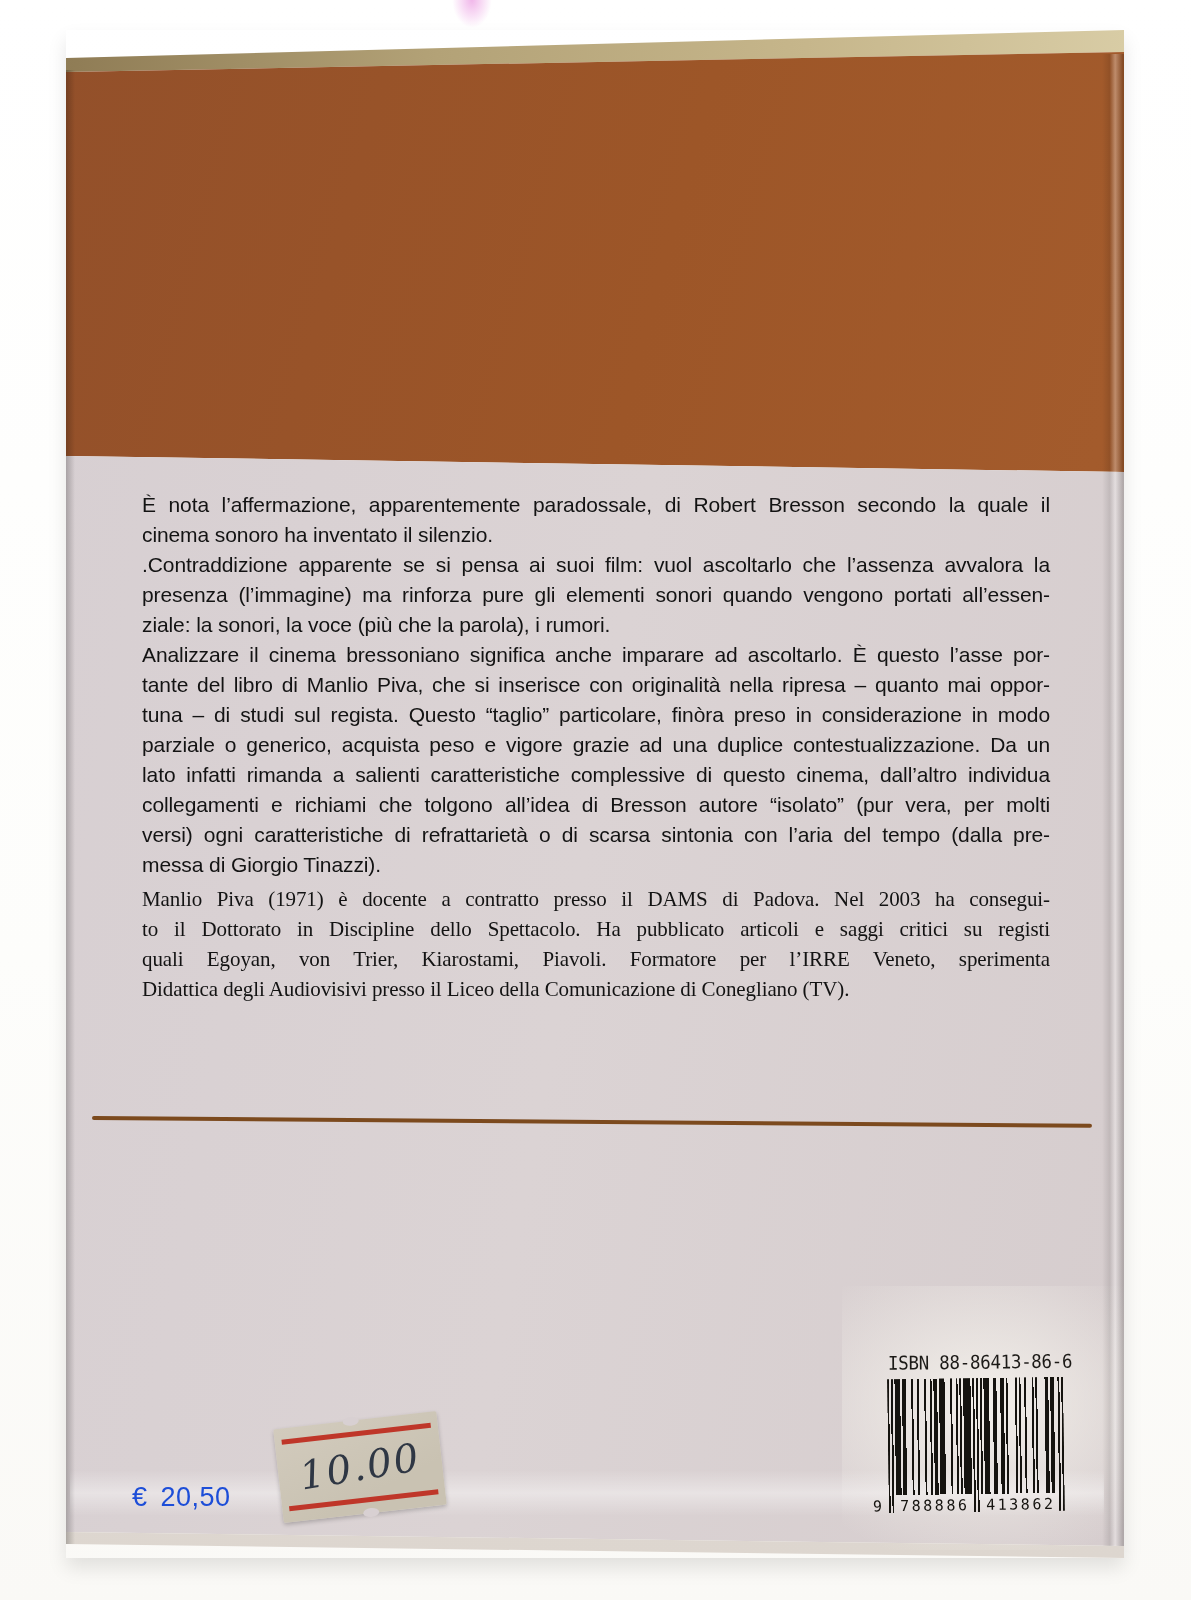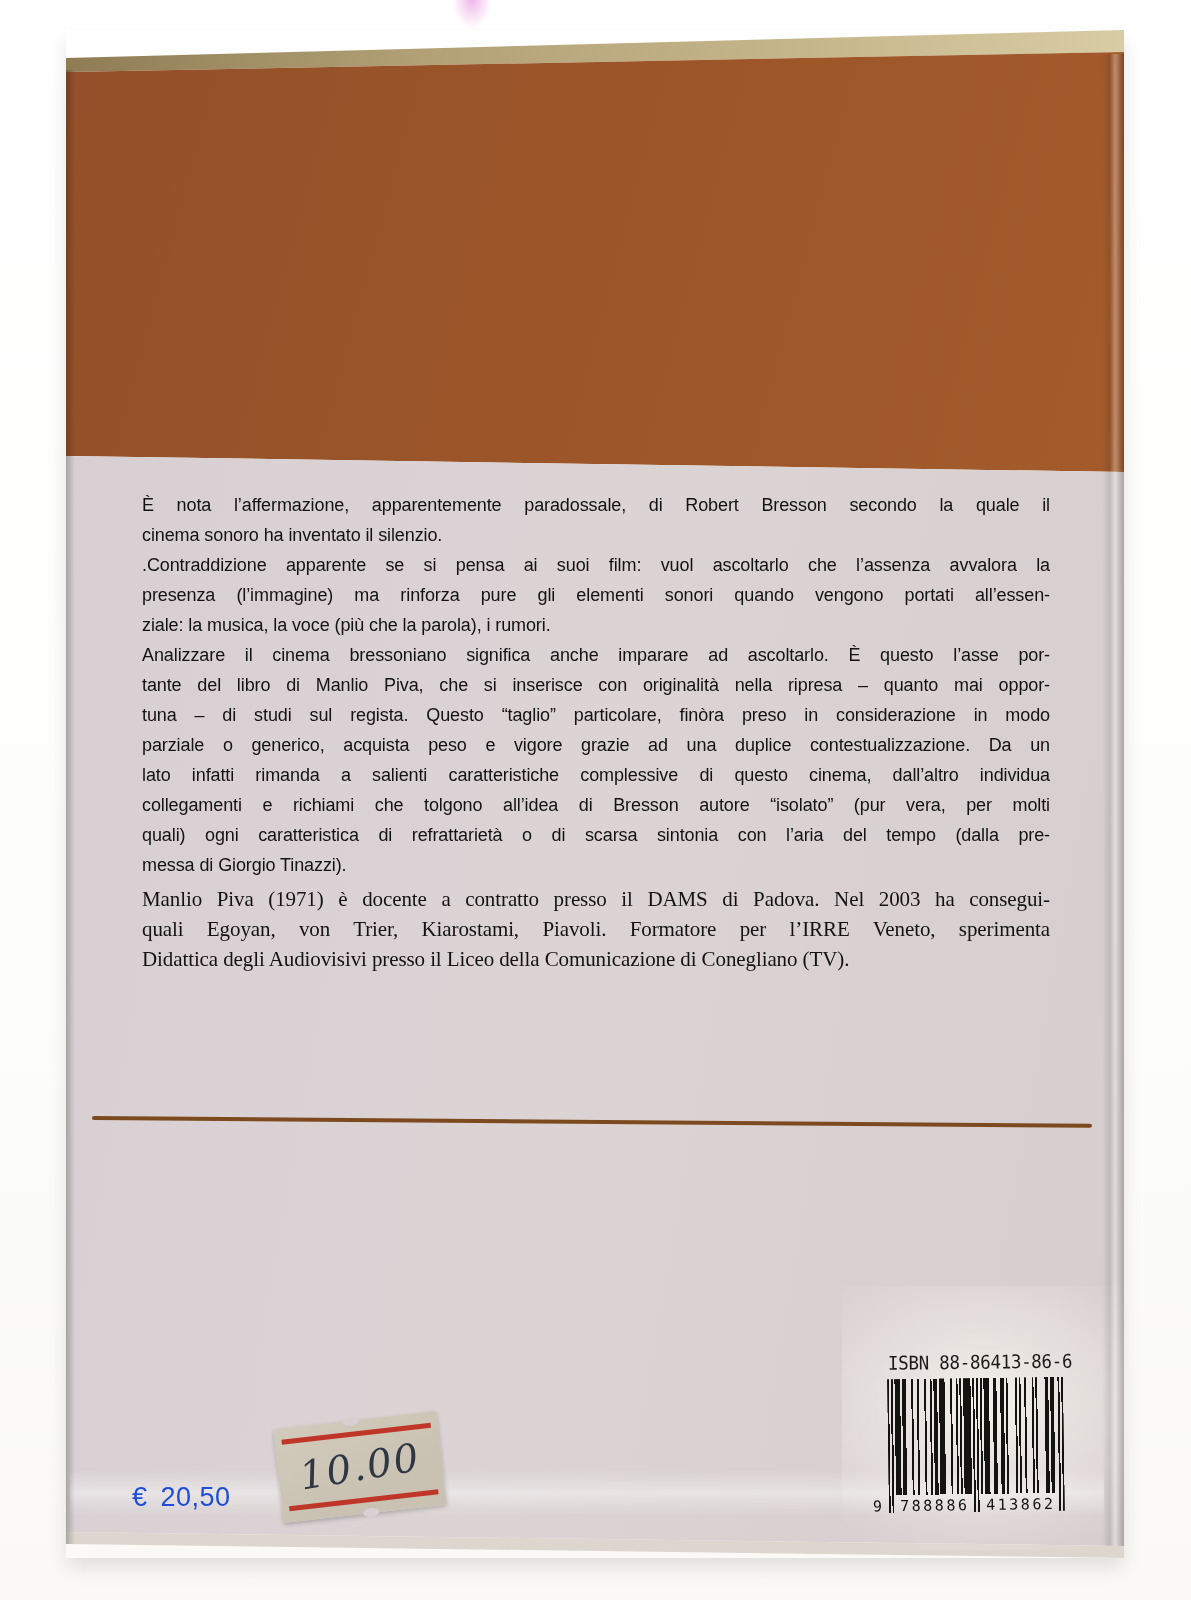--- a/index.html
+++ b/index.html
@@ -27,21 +27,21 @@
     background:linear-gradient(90deg,rgba(0,0,0,.22),rgba(0,0,0,0));}
   .edge-right{position:absolute;right:0;top:24px;bottom:12px;width:22px;
     background:linear-gradient(90deg,rgba(0,0,0,0) 0%,rgba(0,0,0,.10) 35%,rgba(255,255,255,.30) 60%,rgba(0,0,0,.18) 95%);}
   .sheen{position:absolute;left:4px;right:20px;top:1440px;height:46px;
     background:linear-gradient(180deg,rgba(255,255,255,0),rgba(255,255,255,.40) 50%,rgba(255,255,255,0));}
   .barcode-patch{position:absolute;left:776px;top:1256px;width:282px;height:264px;
     background:radial-gradient(ellipse 75% 62% at 50% 45%,rgba(244,241,235,.95),rgba(244,241,235,0));}
 
   
   .blurb{position:absolute;left:76px;top:460px;width:908px;
-    font-size:18px;line-height:30px;letter-spacing:-0.1px;}
+    font-size:21px;line-height:30px;letter-spacing:-0.1px;}
   .bio{position:absolute;left:76px;top:854px;width:908px;
     font-size:21px;line-height:30px;letter-spacing:-0.1px;font-family:Liberation Serif, serif;}
   .jline{display:block;white-space:nowrap;text-align:justify;text-align-last:justify;}
   .jline.end{text-align-last:left;}
 
   .rule{position:absolute;left:26px;top:1086px;width:1000px;height:4px;background:#7c4a1e;
     transform:rotate(0.45deg);transform-origin:left center;border-radius:2px;}
 
   .copertina{position:absolute;left:76px;top:1240px;font-size:21.5px;line-height:30px;}
   .copertina .title{font-style:italic;}
@@ -86,32 +86,33 @@
   <div class="barcode-patch"></div>
   <div class="sheen"></div>
   <div class="edge-left"></div>
   <div class="edge-right"></div>
 
   <div class="blurb">
       <div class="jline">È nota l’affermazione, apparentemente paradossale, di Robert Bresson secondo la quale il</div>
       <div class="jline end">cinema sonoro ha inventato il silenzio.</div>
       <div class="jline">.Contraddizione apparente se si pensa ai suoi film: vuol ascoltarlo che l’assenza avvalora la</div>
       <div class="jline">presenza (l’immagine) ma rinforza pure gli elementi sonori quando vengono portati all’essen-</div>
-      <div class="jline end">ziale: la musica, la voce (più che la parola), i rumori.</div>
+      <div class="jline end">ziale: la sonori, la voce (più che la parola), i rumori.</div>
       <div class="jline">Analizzare il cinema bressoniano significa anche imparare ad ascoltarlo. È questo l’asse por-</div>
       <div class="jline">tante del libro di Manlio Piva, che si inserisce con originalità nella ripresa – quanto mai oppor-</div>
       <div class="jline">tuna – di studi sul regista. Questo “taglio” particolare, finòra preso in considerazione in modo</div>
       <div class="jline">parziale o generico, acquista peso e vigore grazie ad una duplice contestualizzazione. Da un</div>
       <div class="jline">lato infatti rimanda a salienti caratteristiche complessive di questo cinema, dall’altro individua</div>
       <div class="jline">collegamenti e richiami che tolgono all’idea di Bresson autore “isolato” (pur vera, per molti</div>
-      <div class="jline">quali) ogni caratteristica di refrattarietà o di scarsa sintonia con l’aria del tempo (dalla pre-</div>
+      <div class="jline">versi) ogni caratteristiche di refrattarietà o di scarsa sintonia con l’aria del tempo (dalla pre-</div>
       <div class="jline end">messa di Giorgio Tinazzi).</div>
     </div>
   <div class="bio">
       <div class="jline">Manlio Piva (1971) è docente a contratto presso il DAMS di Padova. Nel 2003 ha consegui-</div>
+      <div class="jline">to il Dottorato in Discipline dello Spettacolo. Ha pubblicato articoli e saggi critici su registi</div>
       <div class="jline">quali Egoyan, von Trier, Kiarostami, Piavoli. Formatore per l’IRRE Veneto, sperimenta</div>
       <div class="jline end">Didattica degli Audiovisivi presso il Liceo della Comunicazione di Conegliano (TV).</div>
     </div>
 
   <div class="rule"></div>
 
 
   <div class="isbn-label">ISBN 88-86413-86-6</div>
 
   <div class="barcode">

